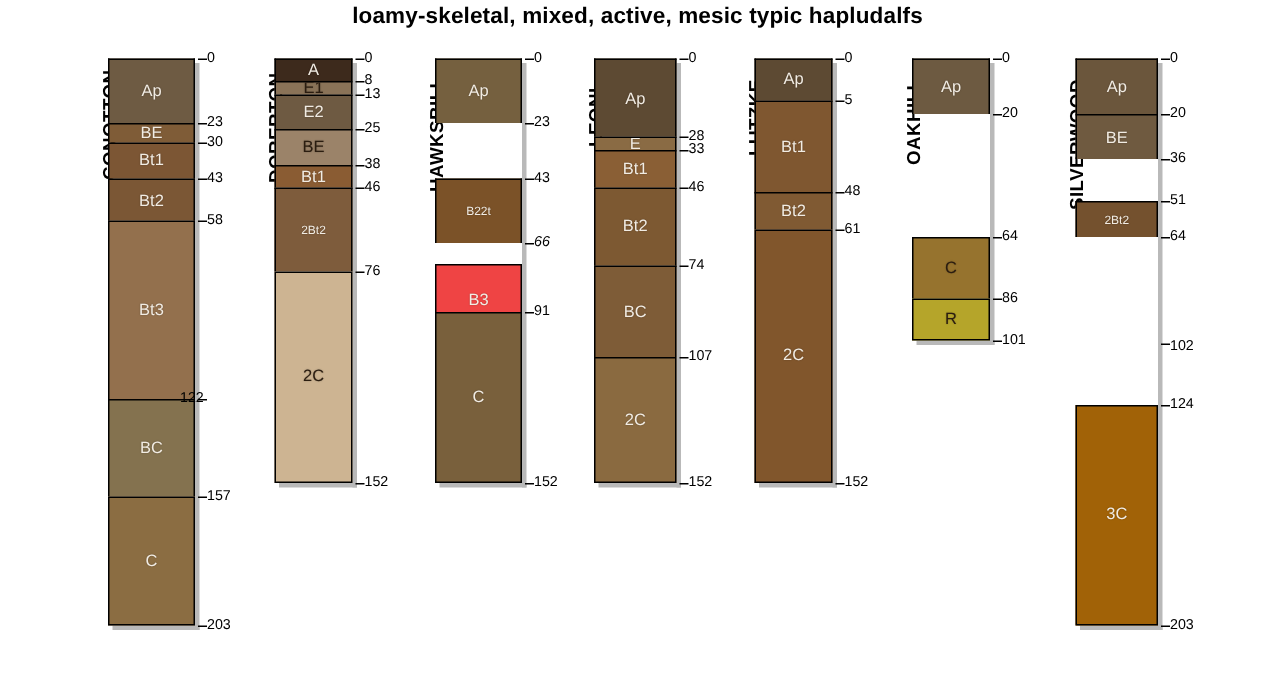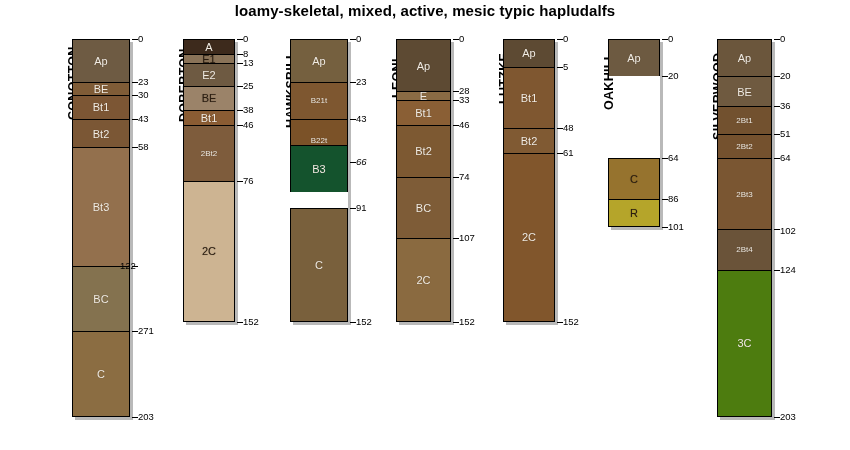--- a/index.html
+++ b/index.html
@@ -117,21 +117,21 @@
       <div class="ticklabel" style="left: 138px; top: 76.826px;">23</div>
       <div class="tick" style="left: 132px; top: 94.86px; width: 6px;"></div>
       <div class="ticklabel" style="left: 138px; top: 89.86px;">30</div>
       <div class="tick" style="left: 132px; top: 119.066px; width: 6px;"></div>
       <div class="ticklabel" style="left: 138px; top: 114.066px;">43</div>
       <div class="tick" style="left: 132px; top: 146.996px; width: 6px;"></div>
       <div class="ticklabel" style="left: 138px; top: 141.996px;">58</div>
       <div class="tick" style="left: 132px; top: 266.164px; width: 6px;"></div>
       <div class="ticklabel" style="left: 120px; top: 261.164px;">122</div>
       <div class="tick" style="left: 132px; top: 331.334px; width: 6px;"></div>
-      <div class="ticklabel" style="left: 138px; top: 326.334px;">271</div>
+      <div class="ticklabel" style="left: 138px; top: 326.334px;">157</div>
       <div class="tick" style="left: 132px; top: 416.986px; width: 6px;"></div>
       <div class="ticklabel" style="left: 138px; top: 411.986px;">203</div>
     </div>
     <div class="profile" style="left: 0px;">
       <div class="pname" style="left: 177px; top: 122px;">DORERTON</div>
       <div class="shadow" style="left: 235px; top: 42px; width: 3px; height: 283.024px;"></div>
       <div class="shadow" style="left: 186px; top: 322.024px; width: 52px; height: 3px;"></div>
       <div class="col" style="left: 183px; top: 39px; width: 52px; height: 283.024px;">
         <div class="horizon" style="top: 0px; height: 14.896px; background: rgb(61, 42, 28);">
           <span class="hlabel">A</span>
@@ -173,27 +173,24 @@
       <div class="ticklabel" style="left: 243px; top: 317.024px;">152</div>
     </div>
     <div class="profile" style="left: 0px;">
       <div class="pname" style="left: 284px; top: 128px;">HAWKSBILL</div>
       <div class="shadow" style="left: 348px; top: 42px; width: 3px; height: 283.024px;"></div>
       <div class="shadow" style="left: 293px; top: 322.024px; width: 58px; height: 3px;"></div>
       <div class="col" style="left: 290px; top: 39px; width: 58px; height: 283.024px;">
         <div class="horizon" style="top: 0px; height: 42.826px; background: rgb(117, 96, 63);">
           <span class="hlabel">Ap</span>
         </div>
-        <div class="horizon" style="top: 42.826px; height: 37.24px; background: rgb(126, 87, 48);">
-          <span class="hlabel small">B21t</span>
-        </div>
         <div class="horizon" style="top: 80.066px; height: 42.826px; background: rgb(123, 82, 40);">
           <span class="hlabel small">B22t</span>
         </div>
-        <div class="horizon" style="top: 106px; height: 46.55px; background: #14532d;">
+        <div class="horizon" style="top: 137px; height: 46.55px; background: #ef4444;">
           <span class="hlabel">B3</span>
         </div>
         <div class="horizon" style="top: 169.442px; height: 113.582px; background: rgb(121, 96, 60); border-bottom: 1px solid rgb(0, 0, 0);">
           <span class="hlabel">C</span>
         </div>
       </div>
       <div class="tick" style="left: 350px; top: 39px; width: 6px;"></div>
       <div class="ticklabel" style="left: 356px; top: 34px;">0</div>
       <div class="tick" style="left: 350px; top: 81.826px; width: 6px;"></div>
       <div class="ticklabel" style="left: 356px; top: 76.826px;">23</div>
@@ -304,33 +301,24 @@
       <div class="pname" style="left: 711px; top: 140px;">SILVERWOOD</div>
       <div class="shadow" style="left: 772px; top: 42px; width: 3px; height: 377.986px;"></div>
       <div class="shadow" style="left: 720px; top: 416.986px; width: 55px; height: 3px;"></div>
       <div class="col" style="left: 717px; top: 39px; width: 55px; height: 377.986px;">
         <div class="horizon" style="top: 0px; height: 37.24px; background: rgb(107, 86, 60);">
           <span class="hlabel">Ap</span>
         </div>
         <div class="horizon" style="top: 37.24px; height: 29.792px; background: rgb(111, 90, 64);">
           <span class="hlabel">BE</span>
         </div>
-        <div class="horizon" style="top: 67.032px; height: 27.93px; background: rgb(114, 81, 47);">
-          <span class="hlabel small">2Bt1</span>
-        </div>
         <div class="horizon" style="top: 94.962px; height: 24.206px; background: rgb(116, 81, 46);">
           <span class="hlabel small">2Bt2</span>
         </div>
-        <div class="horizon" style="top: 119.168px; height: 70.756px; background: rgb(122, 86, 50);">
-          <span class="hlabel small">2Bt3</span>
-        </div>
-        <div class="horizon" style="top: 189.924px; height: 40.964px; background: rgb(106, 83, 57);">
-          <span class="hlabel small">2Bt4</span>
-        </div>
-        <div class="horizon" style="top: 230.888px; height: 147.098px; background: #4d7c0f; border-bottom: 1px solid rgb(0, 0, 0);">
+        <div class="horizon" style="top: 230.888px; height: 147.098px; background: #a16207; border-bottom: 1px solid rgb(0, 0, 0);">
           <span class="hlabel">3C</span>
         </div>
       </div>
       <div class="tick" style="left: 774px; top: 39px; width: 6px;"></div>
       <div class="ticklabel" style="left: 780px; top: 34px;">0</div>
       <div class="tick" style="left: 774px; top: 76.24px; width: 6px;"></div>
       <div class="ticklabel" style="left: 780px; top: 71.24px;">20</div>
       <div class="tick" style="left: 774px; top: 106.032px; width: 6px;"></div>
       <div class="ticklabel" style="left: 780px; top: 101.032px;">36</div>
       <div class="tick" style="left: 774px; top: 133.962px; width: 6px;"></div>

